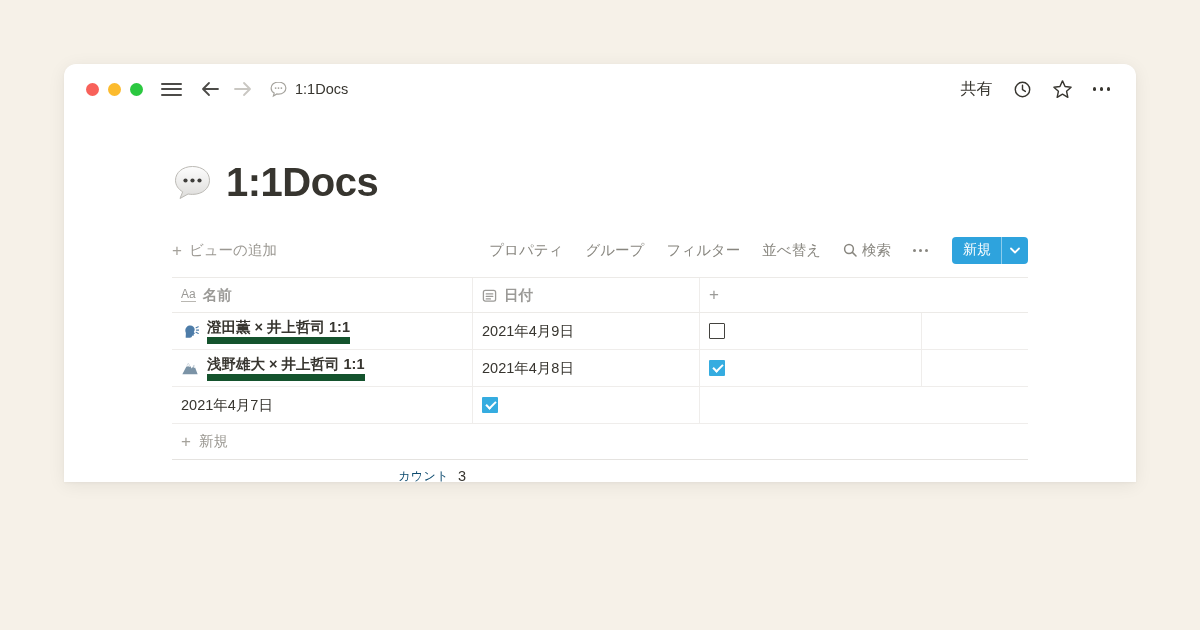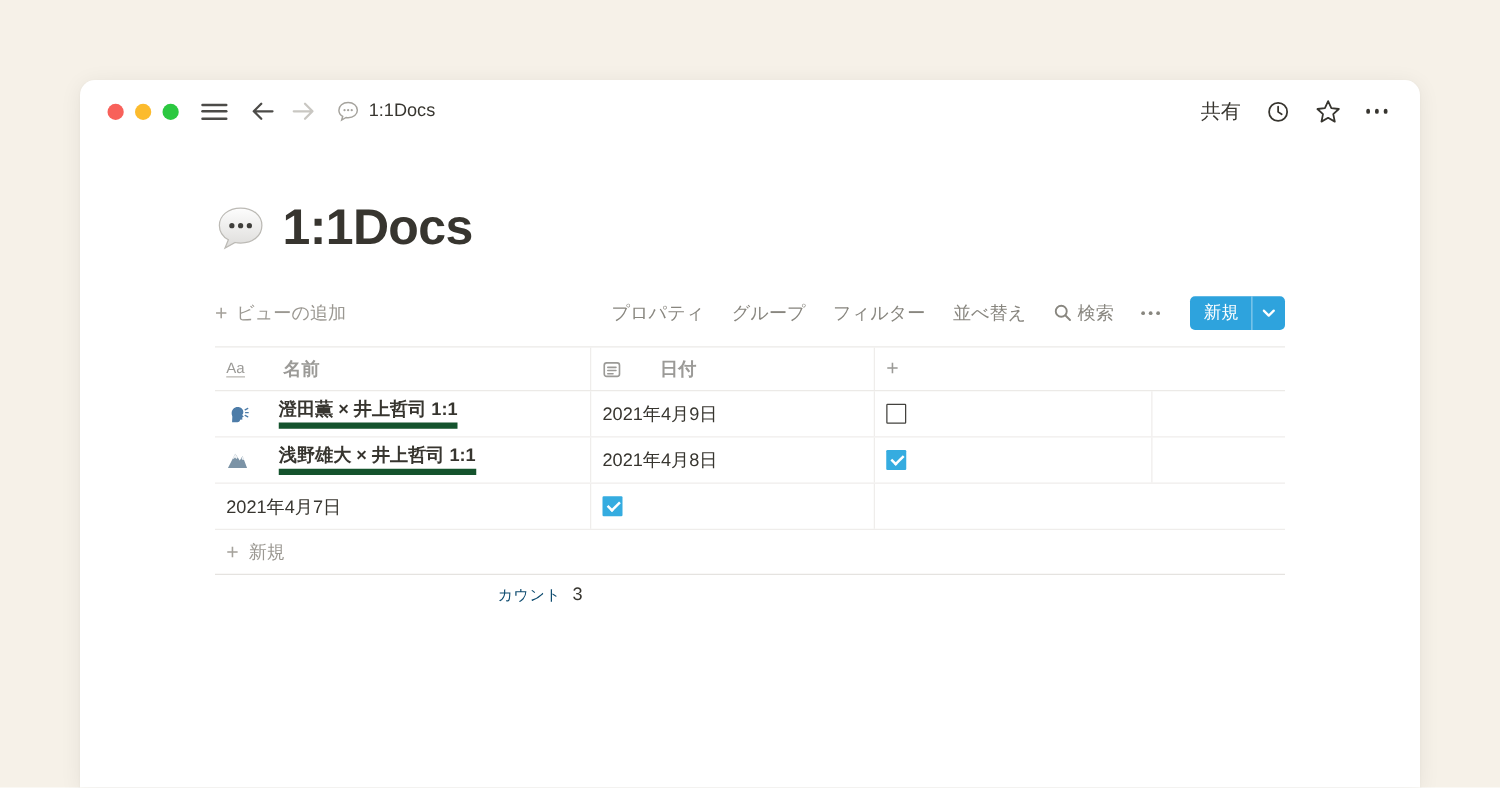--- a/index.html
+++ b/index.html
@@ -1,20 +1,20 @@
 <!DOCTYPE html>
 <html><head>
 <meta charset="utf-8">
 <style>
   * { margin:0; padding:0; box-sizing:border-box; }
   html,body { width:1200px; height:630px; overflow:hidden; }
   body { background:#f6f1e8; font-family:"Liberation Sans","DejaVu Sans",sans-serif; color:#37352f; }
 
   .window {
-    position:absolute; left:64px; top:64px; width:1072px; height:566px;
+    position:absolute; left:64px; top:64px; width:1072px; height:418px;
     background:#ffffff; border-radius:12px 12px 0 0;
     box-shadow:0 3px 18px rgba(0,0,0,0.07), 0 1px 3px rgba(0,0,0,0.04);
   }
 
   
   .titlebar { height:50px; display:flex; align-items:center; justify-content:space-between; padding:0 26px 0 22px; }
   .tb-left, .tb-right { display:flex; align-items:center; }
   .traffic { display:flex; align-items:center; gap:9px; margin-right:18px; }
   .light { width:13px; height:13px; border-radius:50%; }
   .hamburger { width:21px; height:13px; display:flex; flex-direction:column; justify-content:space-between; margin-right:18px; cursor:pointer; }
@@ -46,26 +46,26 @@
   .new-btn .label { color:#fff; font-size:14px; display:flex; align-items:center; padding:0 10px 0 11px; }
   .new-btn .sep { width:1px; background:rgba(255,255,255,0.45); margin:0; }
   .new-btn .chev { display:flex; align-items:center; padding:0 8px; }
 
   
   .table { margin-top:13px; width:856px; font-size:14.5px; }
   .trow { display:grid; grid-template-columns:301px 227px 222px 106px; }
   .thead { border-top:1px solid #eceae7; border-bottom:1px solid #eceae7; height:36px; }
   .thead .cell { color:#9b9a97; }
   .cell { display:flex; align-items:center; padding:0 9px; }
-  .cell.bordered { border-right:1px solid #efedeb;gap:24px; }
+  .cell.bordered { border-right:1px solid #efedeb; }
   .hlabel { margin-left:7px;font-weight:bold; }
   .aa { font-size:12px; color:#9b9a97; border-bottom:1px solid #b9b7b2; line-height:1.1; padding-bottom:0px; font-weight:400; }
   .drow { height:37px; border-bottom:1px solid #efedeb; }
   .title-cell { gap:8px; cursor:pointer; }
-  .row-title { font-weight:700; color:#37352f; border-bottom:5px solid #14532d; line-height:1.25; white-space:nowrap; }
+  .row-title { font-weight:700; color:#37352f; border-bottom:7px solid #14532d; line-height:1.25; white-space:nowrap; }
   .date-cell { color:#37352f; cursor:pointer; }
   .check-cell { cursor:pointer; }
   .checkbox { width:16px; height:16px; position:relative; border-radius:1px; }
   .checkbox.unchecked { border:1.6px solid #43423e; background:#fff; }
   .checkbox.checked { border:none; }
   .checkbox.checked::after {
     content:""; position:absolute; left:3.5px; top:4px; width:8px; height:4px;
     border-left:2px solid #fff; border-bottom:2px solid #fff; transform:rotate(-45deg);
   }
   .plus-header { color:#9b9a97; font-size:17px; cursor:pointer; }

